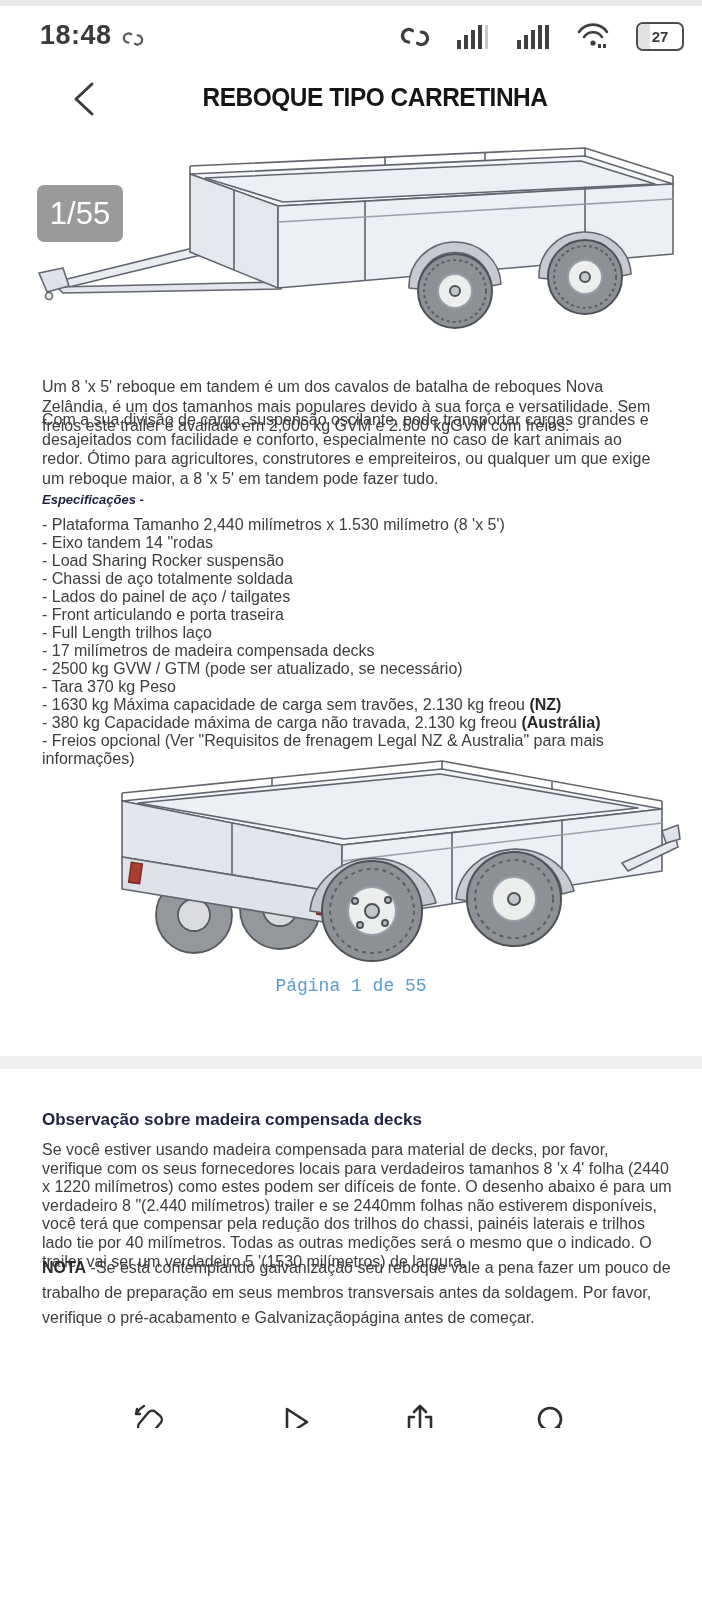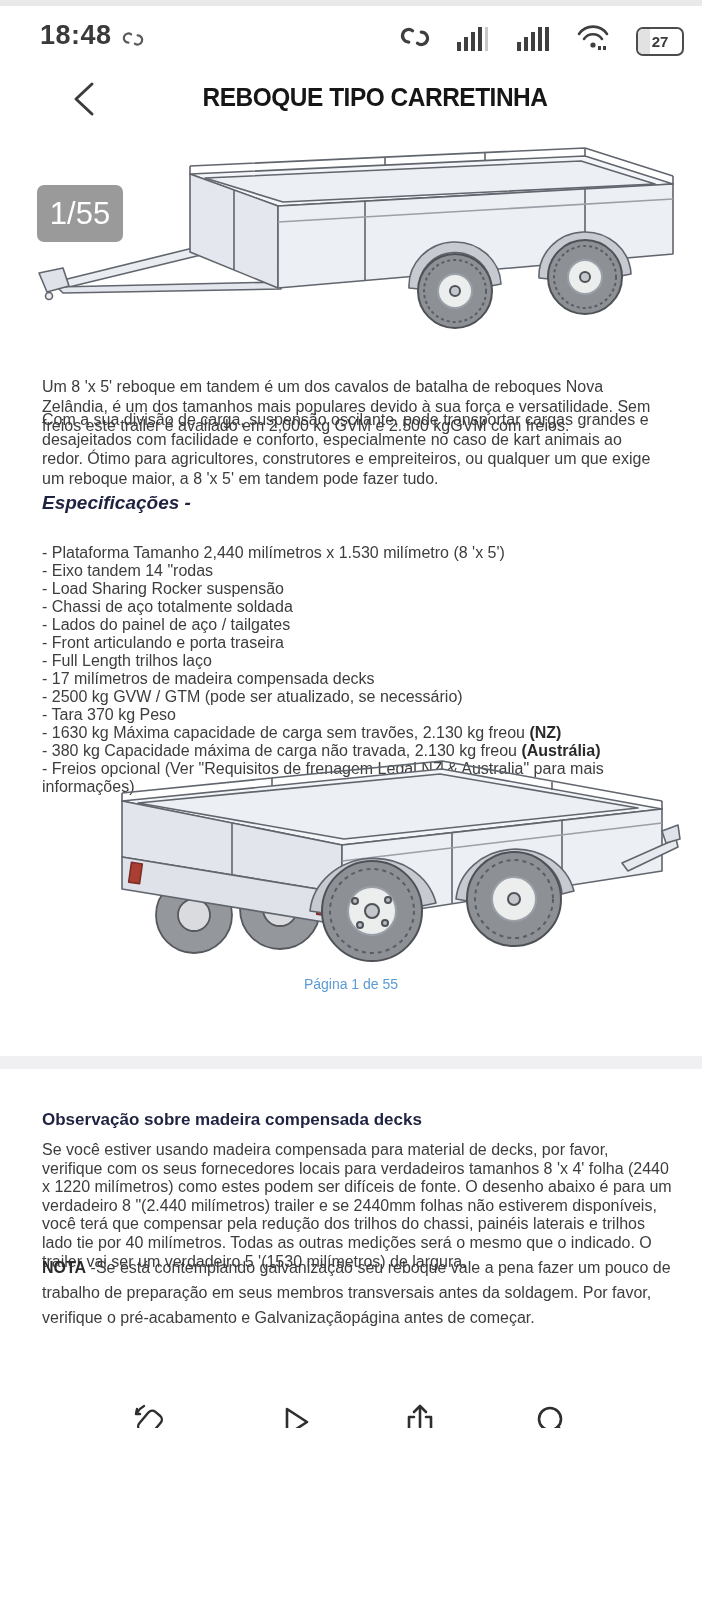--- a/index.html
+++ b/index.html
@@ -4,21 +4,21 @@
 <style>
   html,body{margin:0;padding:0;background:#fff;}
   .screen{position:relative;width:702px;height:1428px;background:#ffffff;
     font-family:"Liberation Sans",sans-serif;overflow:hidden;color:#3d3d3d;}
   .top-edge{position:absolute;top:0;left:0;width:702px;height:6px;background:#e9e9e9;}
 
   
   .status-bar{position:absolute;top:8px;left:0;width:702px;height:50px;}
   .sb-time{position:absolute;left:40px;top:12px;font-size:27px;font-weight:600;color:#3a3a3a;letter-spacing:.5px;}
   .sb-left-ic{position:absolute;left:122px;top:20px;}
-  .sb-right{position:absolute;right:24px;top:14px;display:flex;align-items:flex-end;gap:26px;}
+  .sb-right{position:absolute;right:24px;top:14px;display:flex;align-items:flex-start;gap:26px;}
   .battery{position:relative;width:44px;height:25px;border:2.5px solid #4c4c4c;border-radius:7px;
     display:flex;align-items:center;justify-content:center;background:#fff;overflow:hidden;}
   .battery .fill{position:absolute;left:0;top:0;bottom:0;width:27%;background:#e2e2e2;}
   .battery span{position:relative;font-size:15px;font-weight:600;color:#3a3a3a;}
   .battery-nub{width:3px;height:10px;background:#4c4c4c;border-radius:0 2px 2px 0;margin-left:-9px;}
 
   
   .app-header{position:absolute;top:66px;left:12px;width:702px;height:66px;background:#fff;margin-left:12px;}
   .back-btn{position:absolute;left:44px;top:14px;width:36px;height:40px;}
   .page-title{position:absolute;left:0;top:16px;width:702px;text-align:center;
@@ -27,25 +27,25 @@
   
   .fig1{position:absolute;left:25px;top:136px;width:660px;height:198px;}
   .fig2{position:absolute;left:22px;top:753px;width:662px;height:212px;}
   .page-badge{position:absolute;left:37px;top:185px;width:86px;height:57px;border-radius:7px;
     background:rgba(140,140,140,.88);color:#fff;font-size:31px;display:flex;align-items:center;justify-content:center;}
 
   
   .para{position:absolute;left:42px;width:624px;font-size:16px;line-height:19.5px;color:#3d3d3d;}
   .p1{top:341px;margin-top:36px;}
   .p2{top:410px;}
-  .specs-heading{position:absolute;left:42px;top:492px;font-size:19px;font-weight:700;font-style:italic;color:#1f2240;}
-  .specs{position:absolute;left:42px;top:516px;width:630px;font-size:16px;line-height:18px;color:#3d3d3d;margin-top:28px;}
+  .specs-heading{position:absolute;left:42px;top:492px;font-size:13px;font-weight:700;font-style:italic;color:#1f2240;}
+  .specs{position:absolute;left:42px;top:516px;width:630px;font-size:16px;line-height:18px;color:#3d3d3d;}
   .specs .b{font-weight:700;color:#2a2a2a;}
   .page-indicator{position:absolute;left:0;top:976px;width:702px;text-align:center;
-    font-size:14px;color:#5b9bd5;}
+    font-size:18px;color:#5b9bd5;font-family:Liberation Mono, monospace;}
   .page-divider{position:absolute;left:0;top:1056px;width:702px;height:13px;background:#f0f0f2;}
   .obs-heading{position:absolute;left:42px;top:1110px;font-size:17px;font-weight:700;color:#1f2240;text-align:right;}
   .p3{top:1141px;width:630px;line-height:18.6px;}
   .p-nota{top:1255px;width:630px;line-height:25px;}
   .p-nota .b{font-weight:700;color:#2a2a2a;}
 
   
   .toolbar{position:absolute;left:0;top:1400px;width:702px;height:100px;background:#fff;}
   .tb-item{position:absolute;top:0;width:130px;display:flex;flex-direction:column;align-items:center;}
   .tb-item .lbl{margin-top:10px;font-size:17px;color:#2e2e2e;white-space:nowrap;}

